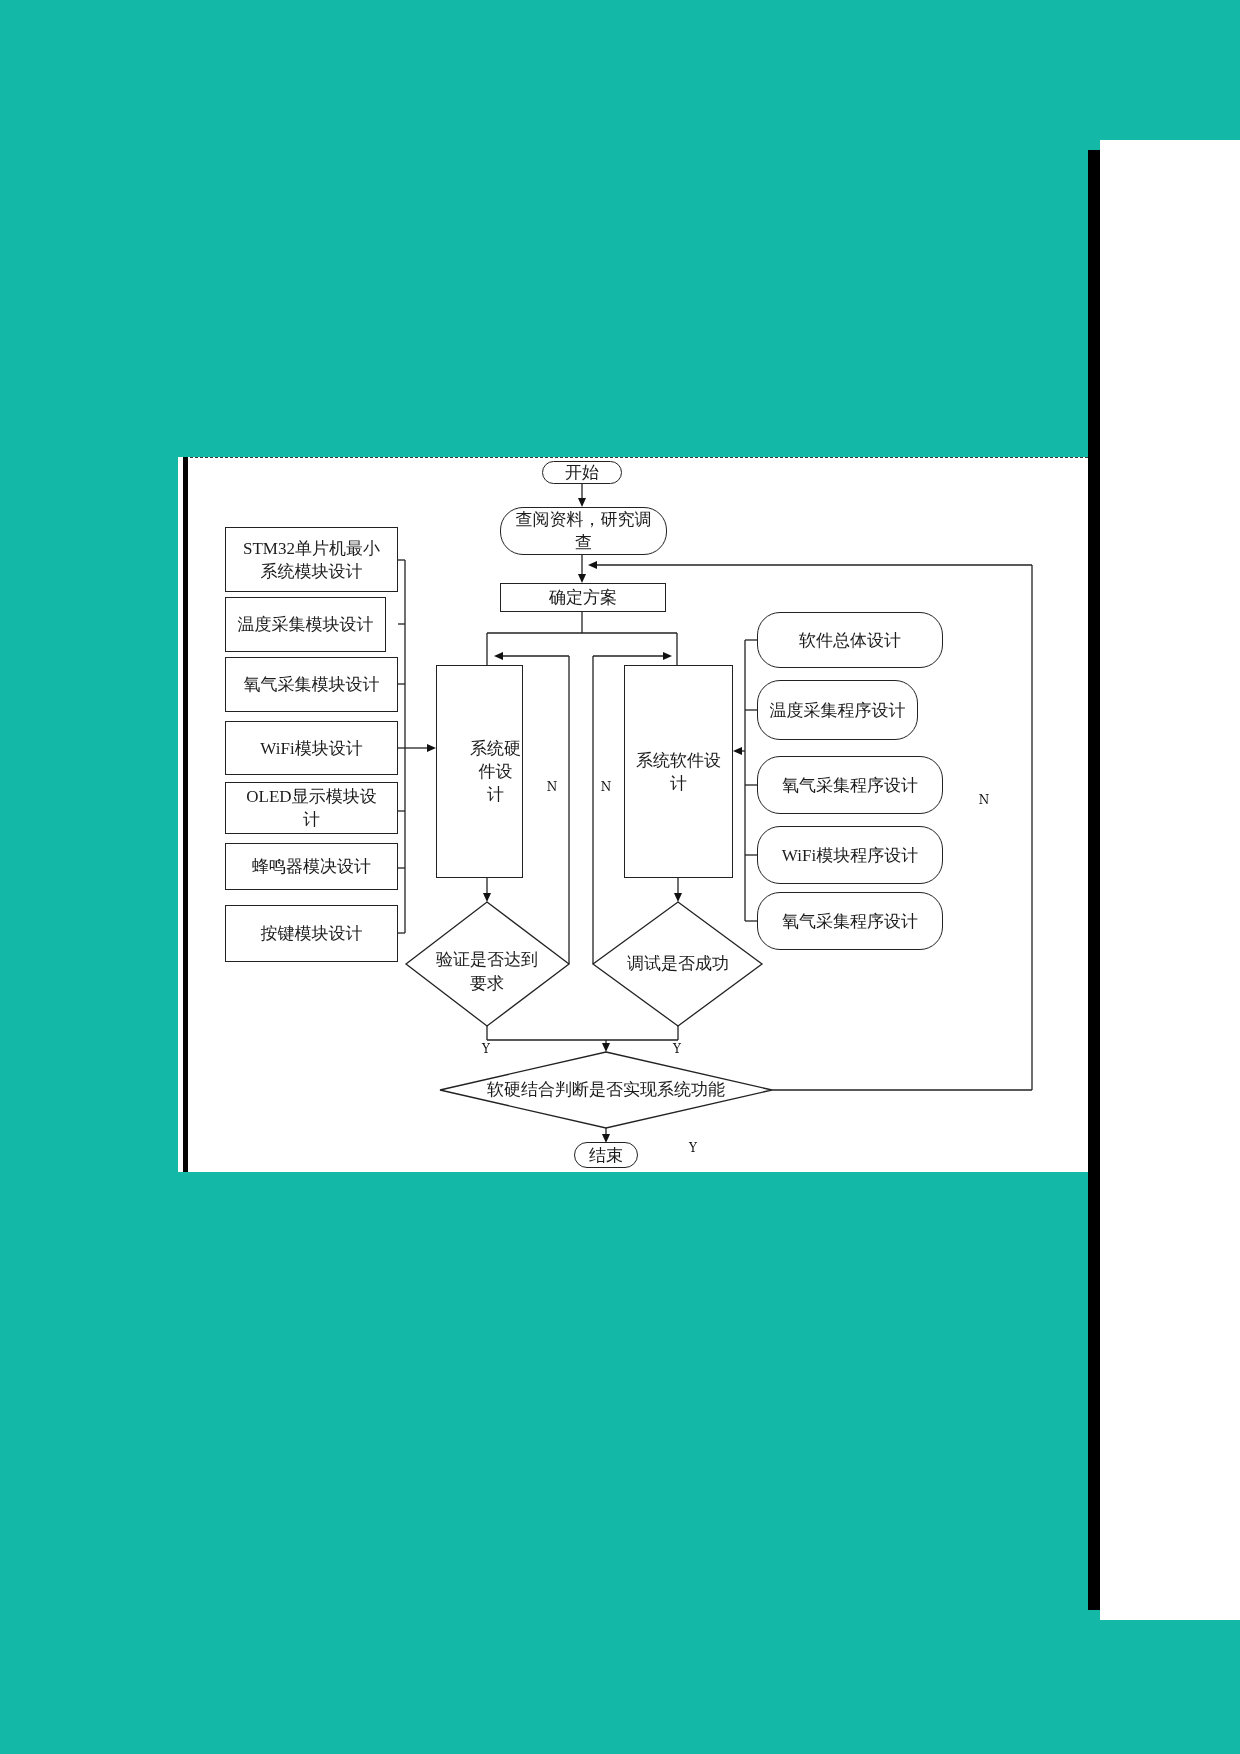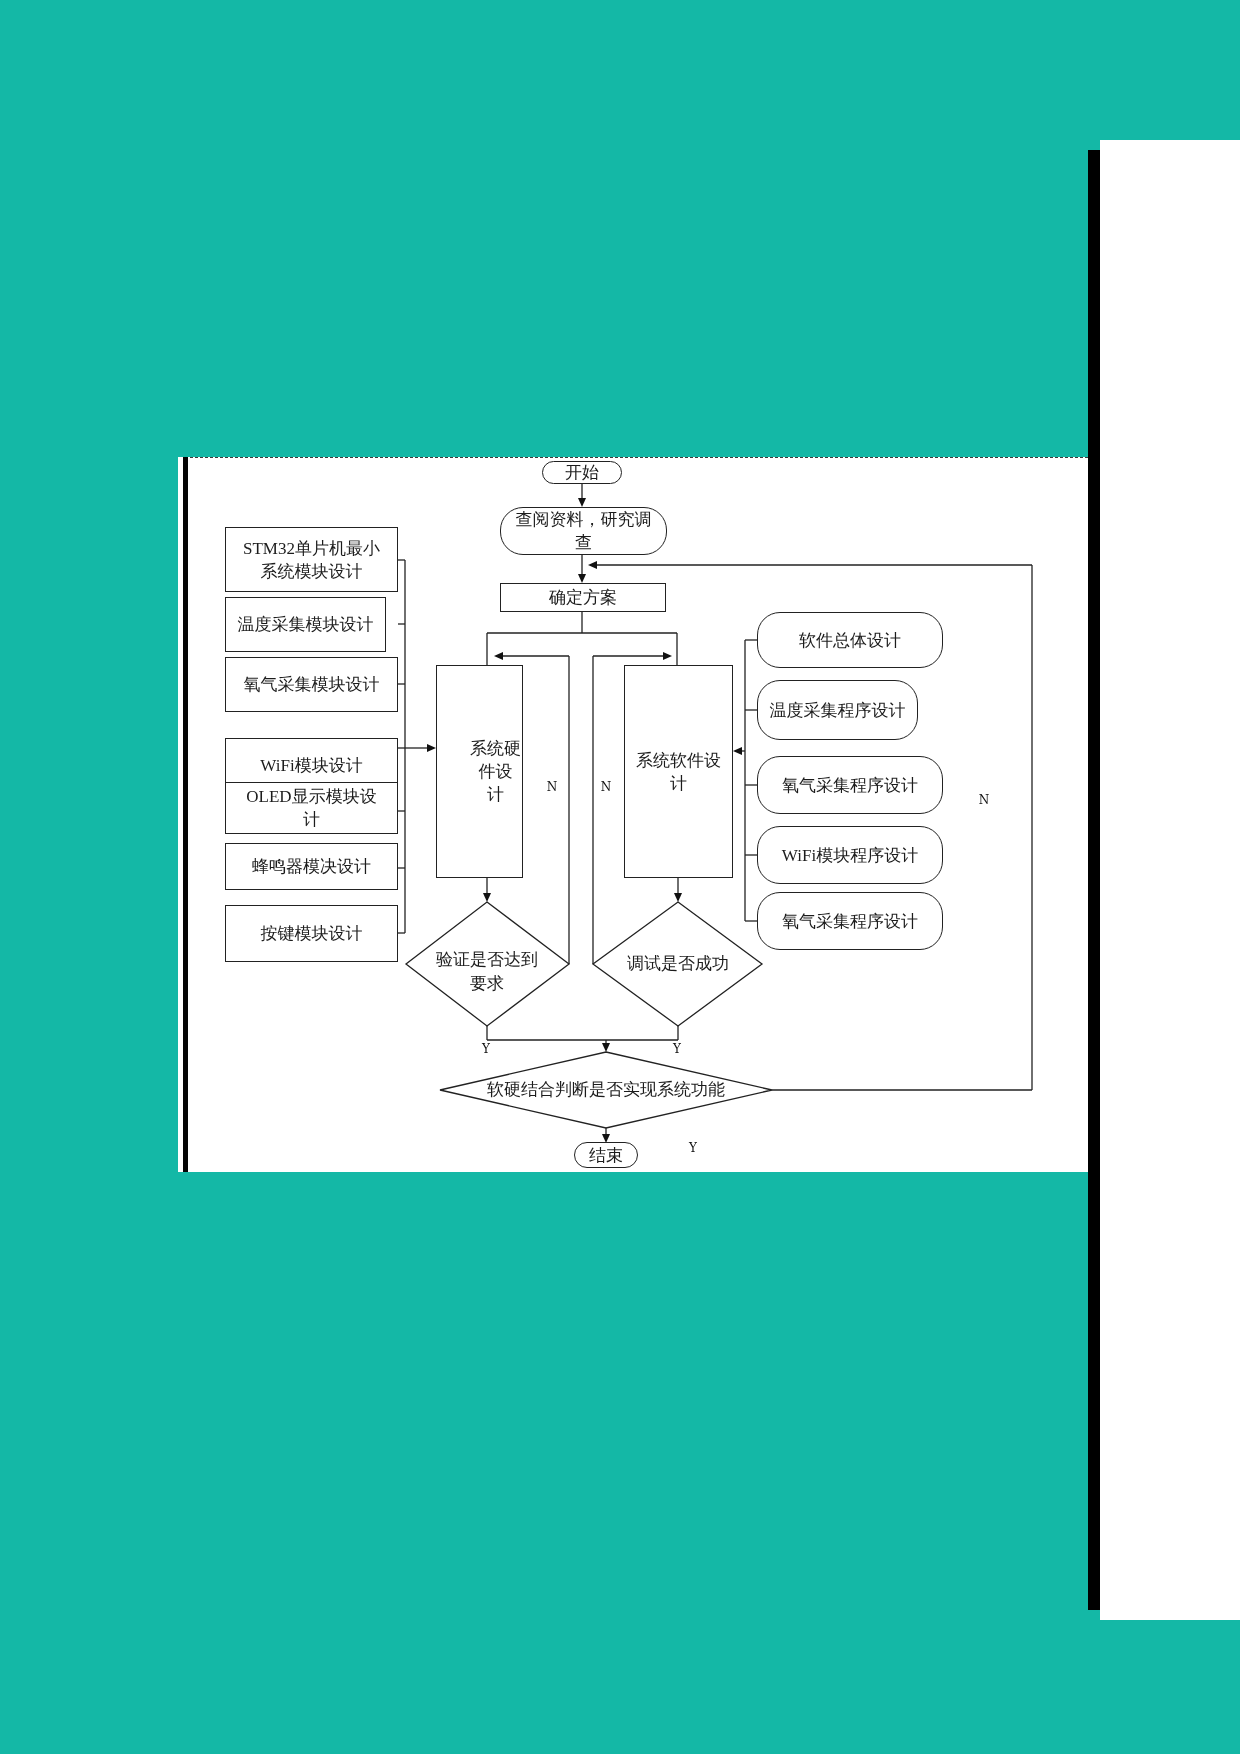--- a/index.html
+++ b/index.html
@@ -115,21 +115,21 @@
   <div class="node" style="left:436px;top:665px;width:87px;height:213px;padding-left:32px;"><span>系统硬件设
 计</span></div>
 
   <div class="node" style="left:624px;top:665px;width:109px;height:213px;"><span>系统软件设
 计</span></div>
 
   <div class="node" style="left:225px;top:527px;width:173px;height:65px;"><span>STM32单片机最小
 系统模块设计</span></div>
   <div class="node" style="left:225px;top:597px;width:161px;height:55px;"><span>温度采集模块设计</span></div>
   <div class="node" style="left:225px;top:657px;width:173px;height:55px;"><span>氧气采集模块设计</span></div>
-  <div class="node" style="left:225px;top:738px;width:173px;height:54px;"><span>WiFi模块设计</span></div>
+  <div class="node" style="left:225px;top:721px;width:173px;height:54px;"><span>WiFi模块设计</span></div>
   <div class="node" style="left:225px;top:782px;width:173px;height:52px;"><span>OLED显示模块设
 计</span></div>
   <div class="node" style="left:225px;top:843px;width:173px;height:47px;"><span>蜂鸣器模决设计</span></div>
   <div class="node" style="left:225px;top:905px;width:173px;height:57px;"><span>按键模块设计</span></div>
 
   <div class="node rounded" style="left:757px;top:612px;width:186px;height:56px;"><span>软件总体设计</span></div>
   <div class="node rounded" style="left:757px;top:680px;width:161px;height:60px;"><span>温度采集程序设计</span></div>
   <div class="node rounded" style="left:757px;top:756px;width:186px;height:58px;"><span>氧气采集程序设计</span></div>
   <div class="node rounded" style="left:757px;top:826px;width:186px;height:58px;"><span>WiFi模块程序设计</span></div>
   <div class="node rounded" style="left:757px;top:892px;width:186px;height:58px;"><span>氧气采集程序设计</span></div>

